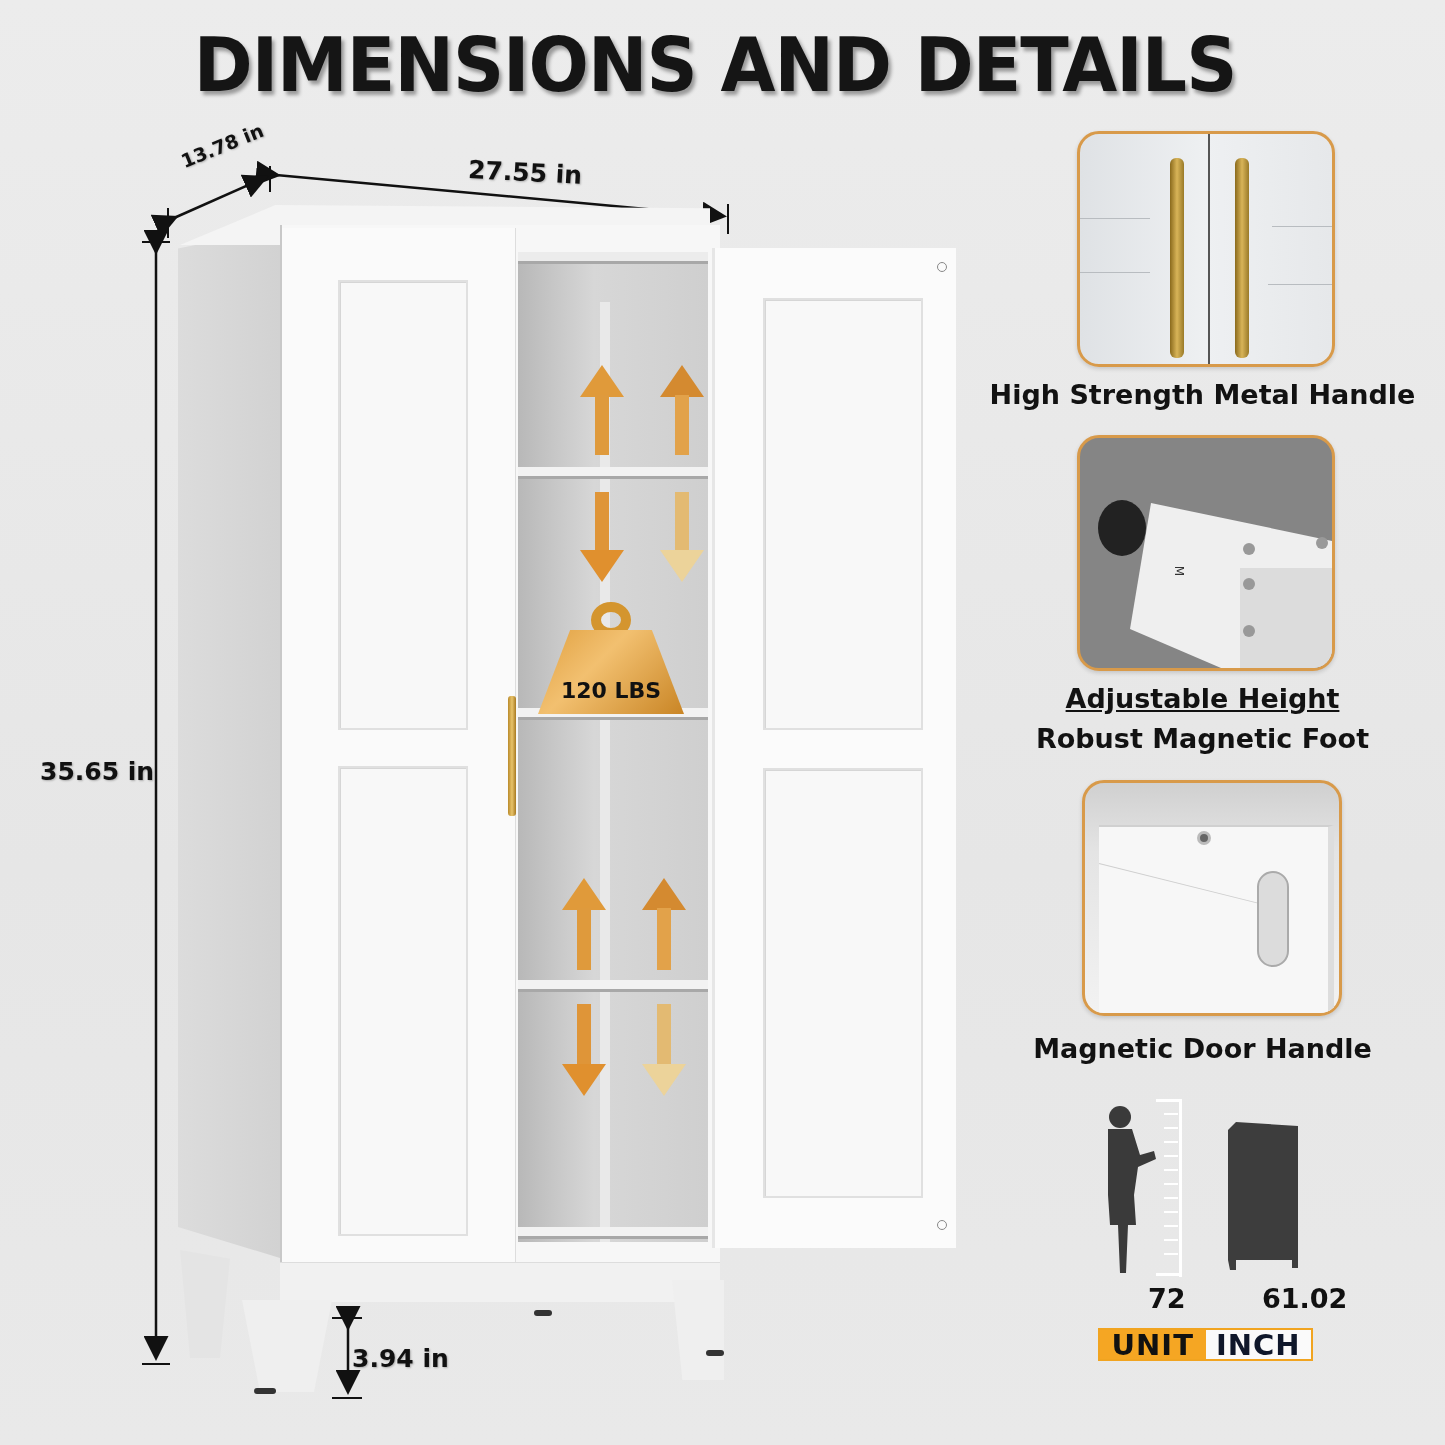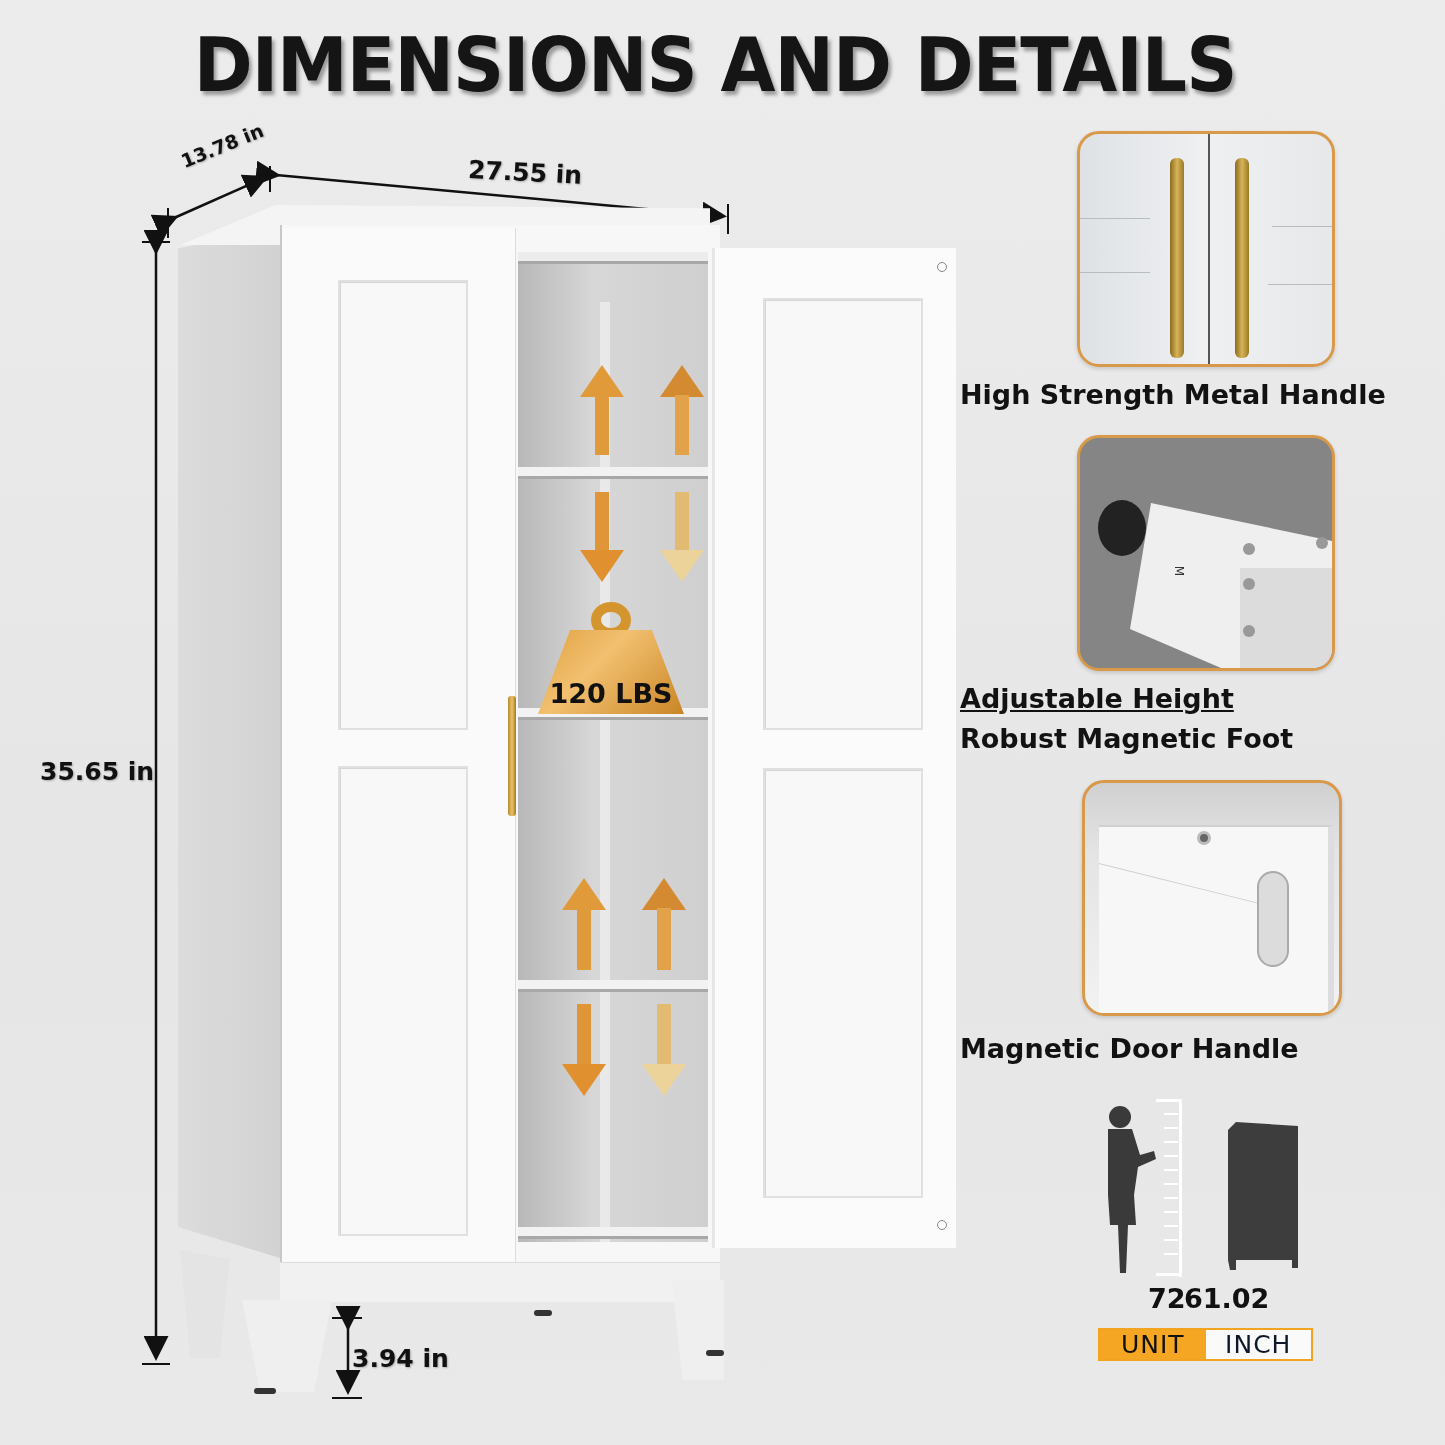--- a/index.html
+++ b/index.html
@@ -90,42 +90,42 @@
     position: absolute; left: 53px; top: 0; width: 40px; height: 36px;
     border-radius: 50%; border: 10px solid #d4952e; background: transparent;
   }
   .weight-body {
     position: absolute; left: 0; top: 28px; width: 146px; height: 84px;
     background: linear-gradient(135deg, #e0a040, #f2c070 40%, #c98525);
     clip-path: polygon(22% 0, 78% 0, 100% 100%, 0 100%);
   }
   .weight-text {
     position: absolute; left: 0; top: 76px; width: 146px; text-align: center;
-    font-weight: bold; font-size: 27px; color: #111;
+    font-weight: bold; font-size: 22px; color: #111;
   }
 
   
   .card {
     position: absolute; left: 1077px; width: 258px; height: 236px;
     border-radius: 22px; border: 3px solid #d89a4a; overflow: hidden;
     box-shadow: 0 2px 4px rgba(0,0,0,0.15);
   }
   .card-label {
-    position: absolute; left: 960px; width: 485px; text-align: left;
+    position: absolute; left: 960px; width: 485px; text-align: center;
     font-family: "DejaVu Sans", sans-serif; font-weight: bold; font-size: 27px;
     color: #121212; line-height: 42px;
   }
 
   
   .unit-box {
     left: 1098px; top: 1328px; width: 215px; height: 33px;
     border: 2px solid #f1a420; display: flex;
   }
   .unit-box div { flex: 1; display: flex; align-items: center; justify-content: center;
-    font-weight: normal; font-size: 25px; letter-spacing: 1px; }
+    font-weight: bold; font-size: 29px; letter-spacing: 1px; }
 </style>
 </head>
 <body>
 
 <div class="abs title">DIMENSIONS AND DETAILS</div>
 
 <svg class="abs" style="left:0;top:0;" width="1445" height="1445">
   <defs>
     <marker id="ah" markerWidth="10" markerHeight="10" refX="8" refY="5" orient="auto">
       <path d="M0,0 L10,5 L0,10 z" fill="#111"></path>
@@ -279,18 +279,18 @@
       <rect x="66" y="130" width="14" height="2"></rect>
         <rect x="66" y="144" width="14" height="2"></rect>
       <rect x="66" y="158" width="14" height="2"></rect>
     </g>
     <rect x="58" y="178" width="26" height="3" fill="#fff"></rect>
   </svg>
   <svg class="abs" style="left:1226px;top:1120px;" width="76" height="160">
     <path d="M2,10 L10,2 L72,6 L72,148 L66,148 L66,140 L10,140 L10,150 L4,150 L2,140 Z" fill="#3d3d3d"></path>
   </svg>
   <div class="abs" style="left:1148px;top:1283px;font-weight:bold;font-size:27px;">72</div>
-  <div class="abs" style="left:1184px;top:1283px;font-weight:bold;font-size:27px;">61.02</div>
+  <div class="abs" style="left:1262px;top:1283px;font-weight:bold;font-size:27px;">61.02</div>
   <div class="abs unit-box">
     <div style="background:#f5a623;color:#111;">UNIT</div>
     <div style="background:#fafafa;color:#0f172a;">INCH</div>
   </div>
 </div>
 
 </body></html>

